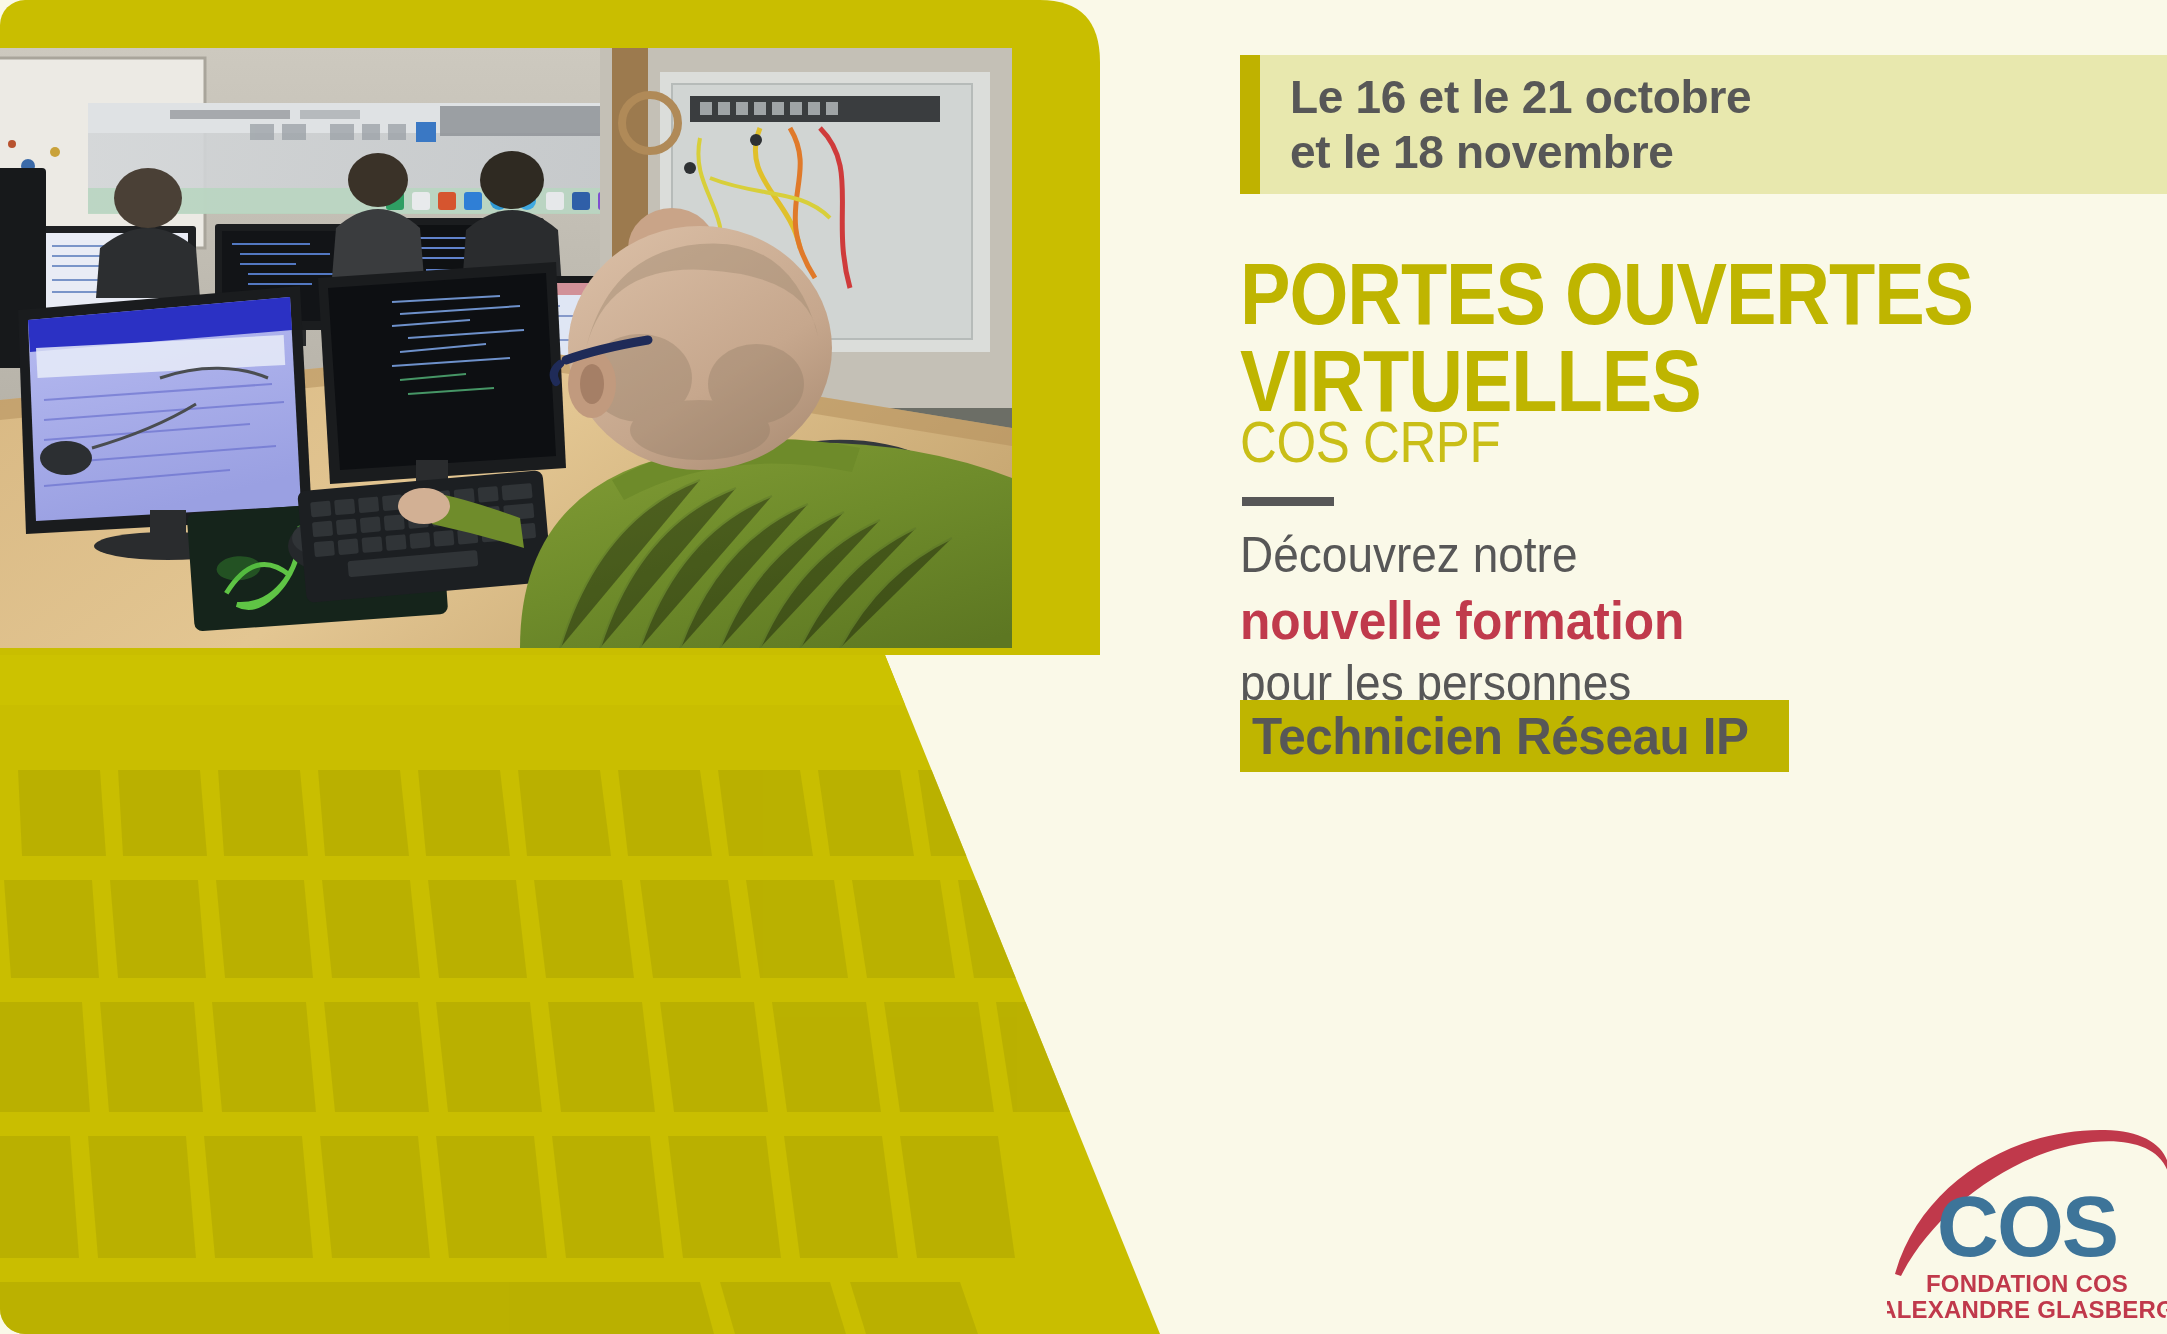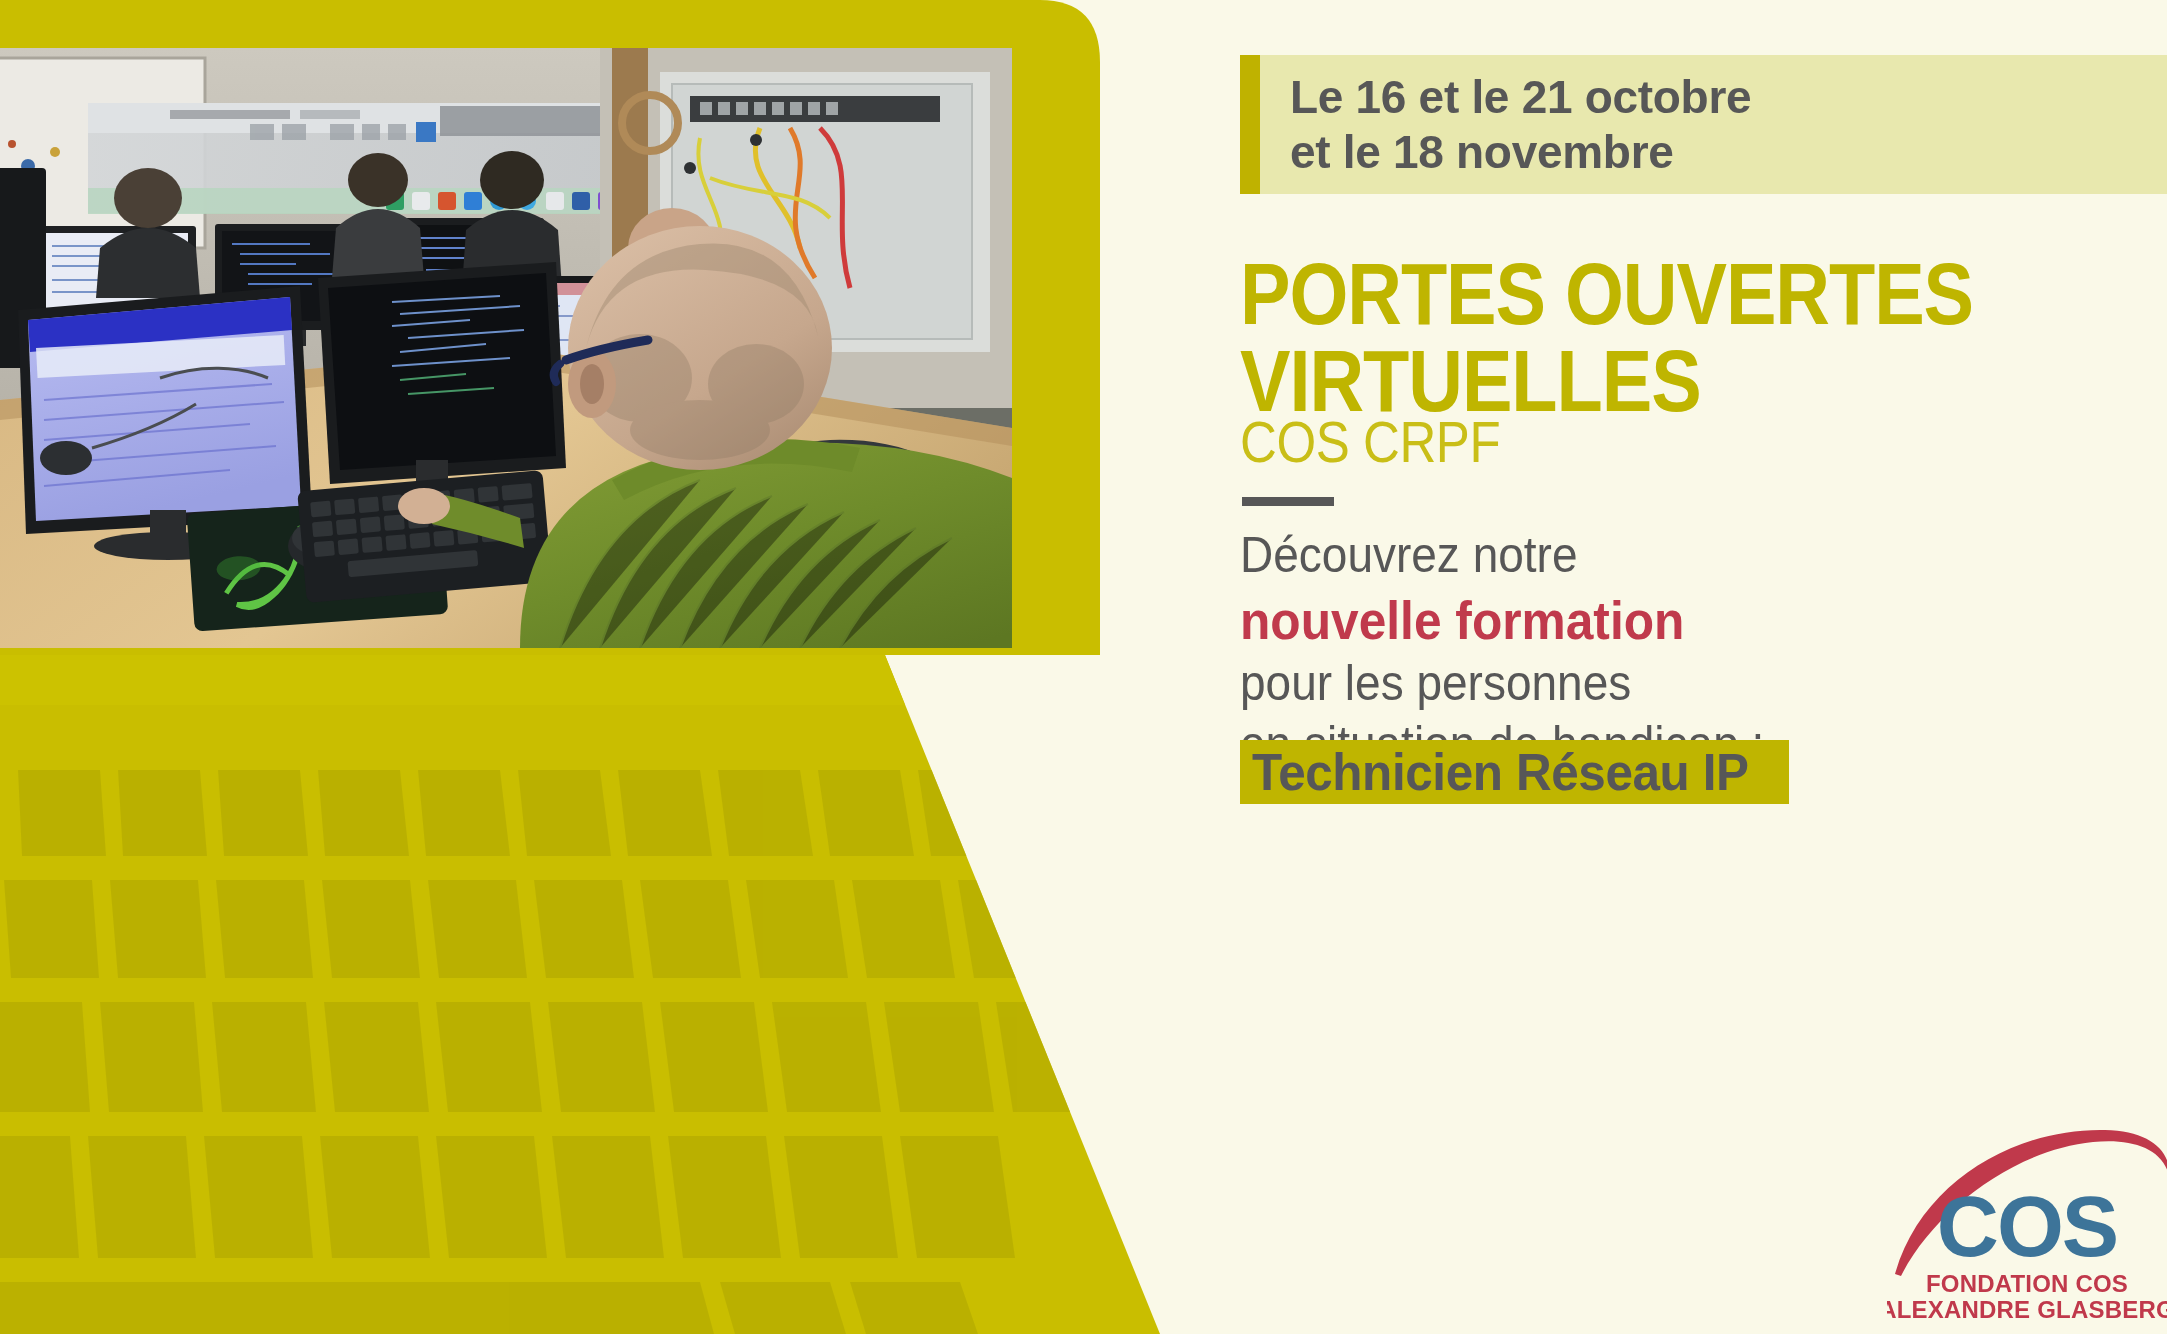--- a/index.html
+++ b/index.html
@@ -3,21 +3,21 @@
 <meta charset="utf-8">
 <style>
   * { margin:0; padding:0; box-sizing:border-box; }
   html,body { width:2167px; height:1334px; }
   body {
     background:#FAF9E8;
     font-family:"Liberation Sans", sans-serif;
     overflow:hidden;
     position:relative;
   }
-  .poster { position:absolute; inset:0; background:#FAF9E8; overflow:hidden; }
+  .poster { position:absolute; inset:0; background:#FAF9E8; overflow:hidden;border-radius:25px; }
 
   
   .laptop-wrap { position:absolute; left:0; top:0; width:1160px; height:1334px; }
   .laptop-svg  { position:absolute; left:0; top:0; }
 
   
   .photo {
     position:absolute; left:0; top:48px; width:1012px; height:600px;
     overflow:hidden; background:#6c6e66;
   }
@@ -57,21 +57,21 @@
 
   .body-copy {
     position:absolute; left:0; top:525px; width:800px;
     color:#575757; font-size:50px; line-height:1.23;
     transform:scaleX(0.92); transform-origin:left top;
   }
   .body-copy .ln { display:block; white-space:nowrap; }
   .body-copy .red { color:#C03A4C; font-weight:bold; font-size:54px; }
 
   .job-badge {
-    position:absolute; left:0; top:740px; height:64px;
+    position:absolute; left:0; top:700px; height:72px;
     background:#BFB500; display:inline-flex; align-items:center;
     padding:0 14px 0 12px;
   }
   .job-badge-text {
     color:#575757; font-size:52px; font-weight:bold; letter-spacing:-0.4px;
     transform:scaleX(0.95); transform-origin:left center; white-space:nowrap;
   }
 
   
   .logo { position:absolute; right:-5px; bottom:0px; width:285px; height:210px; }

